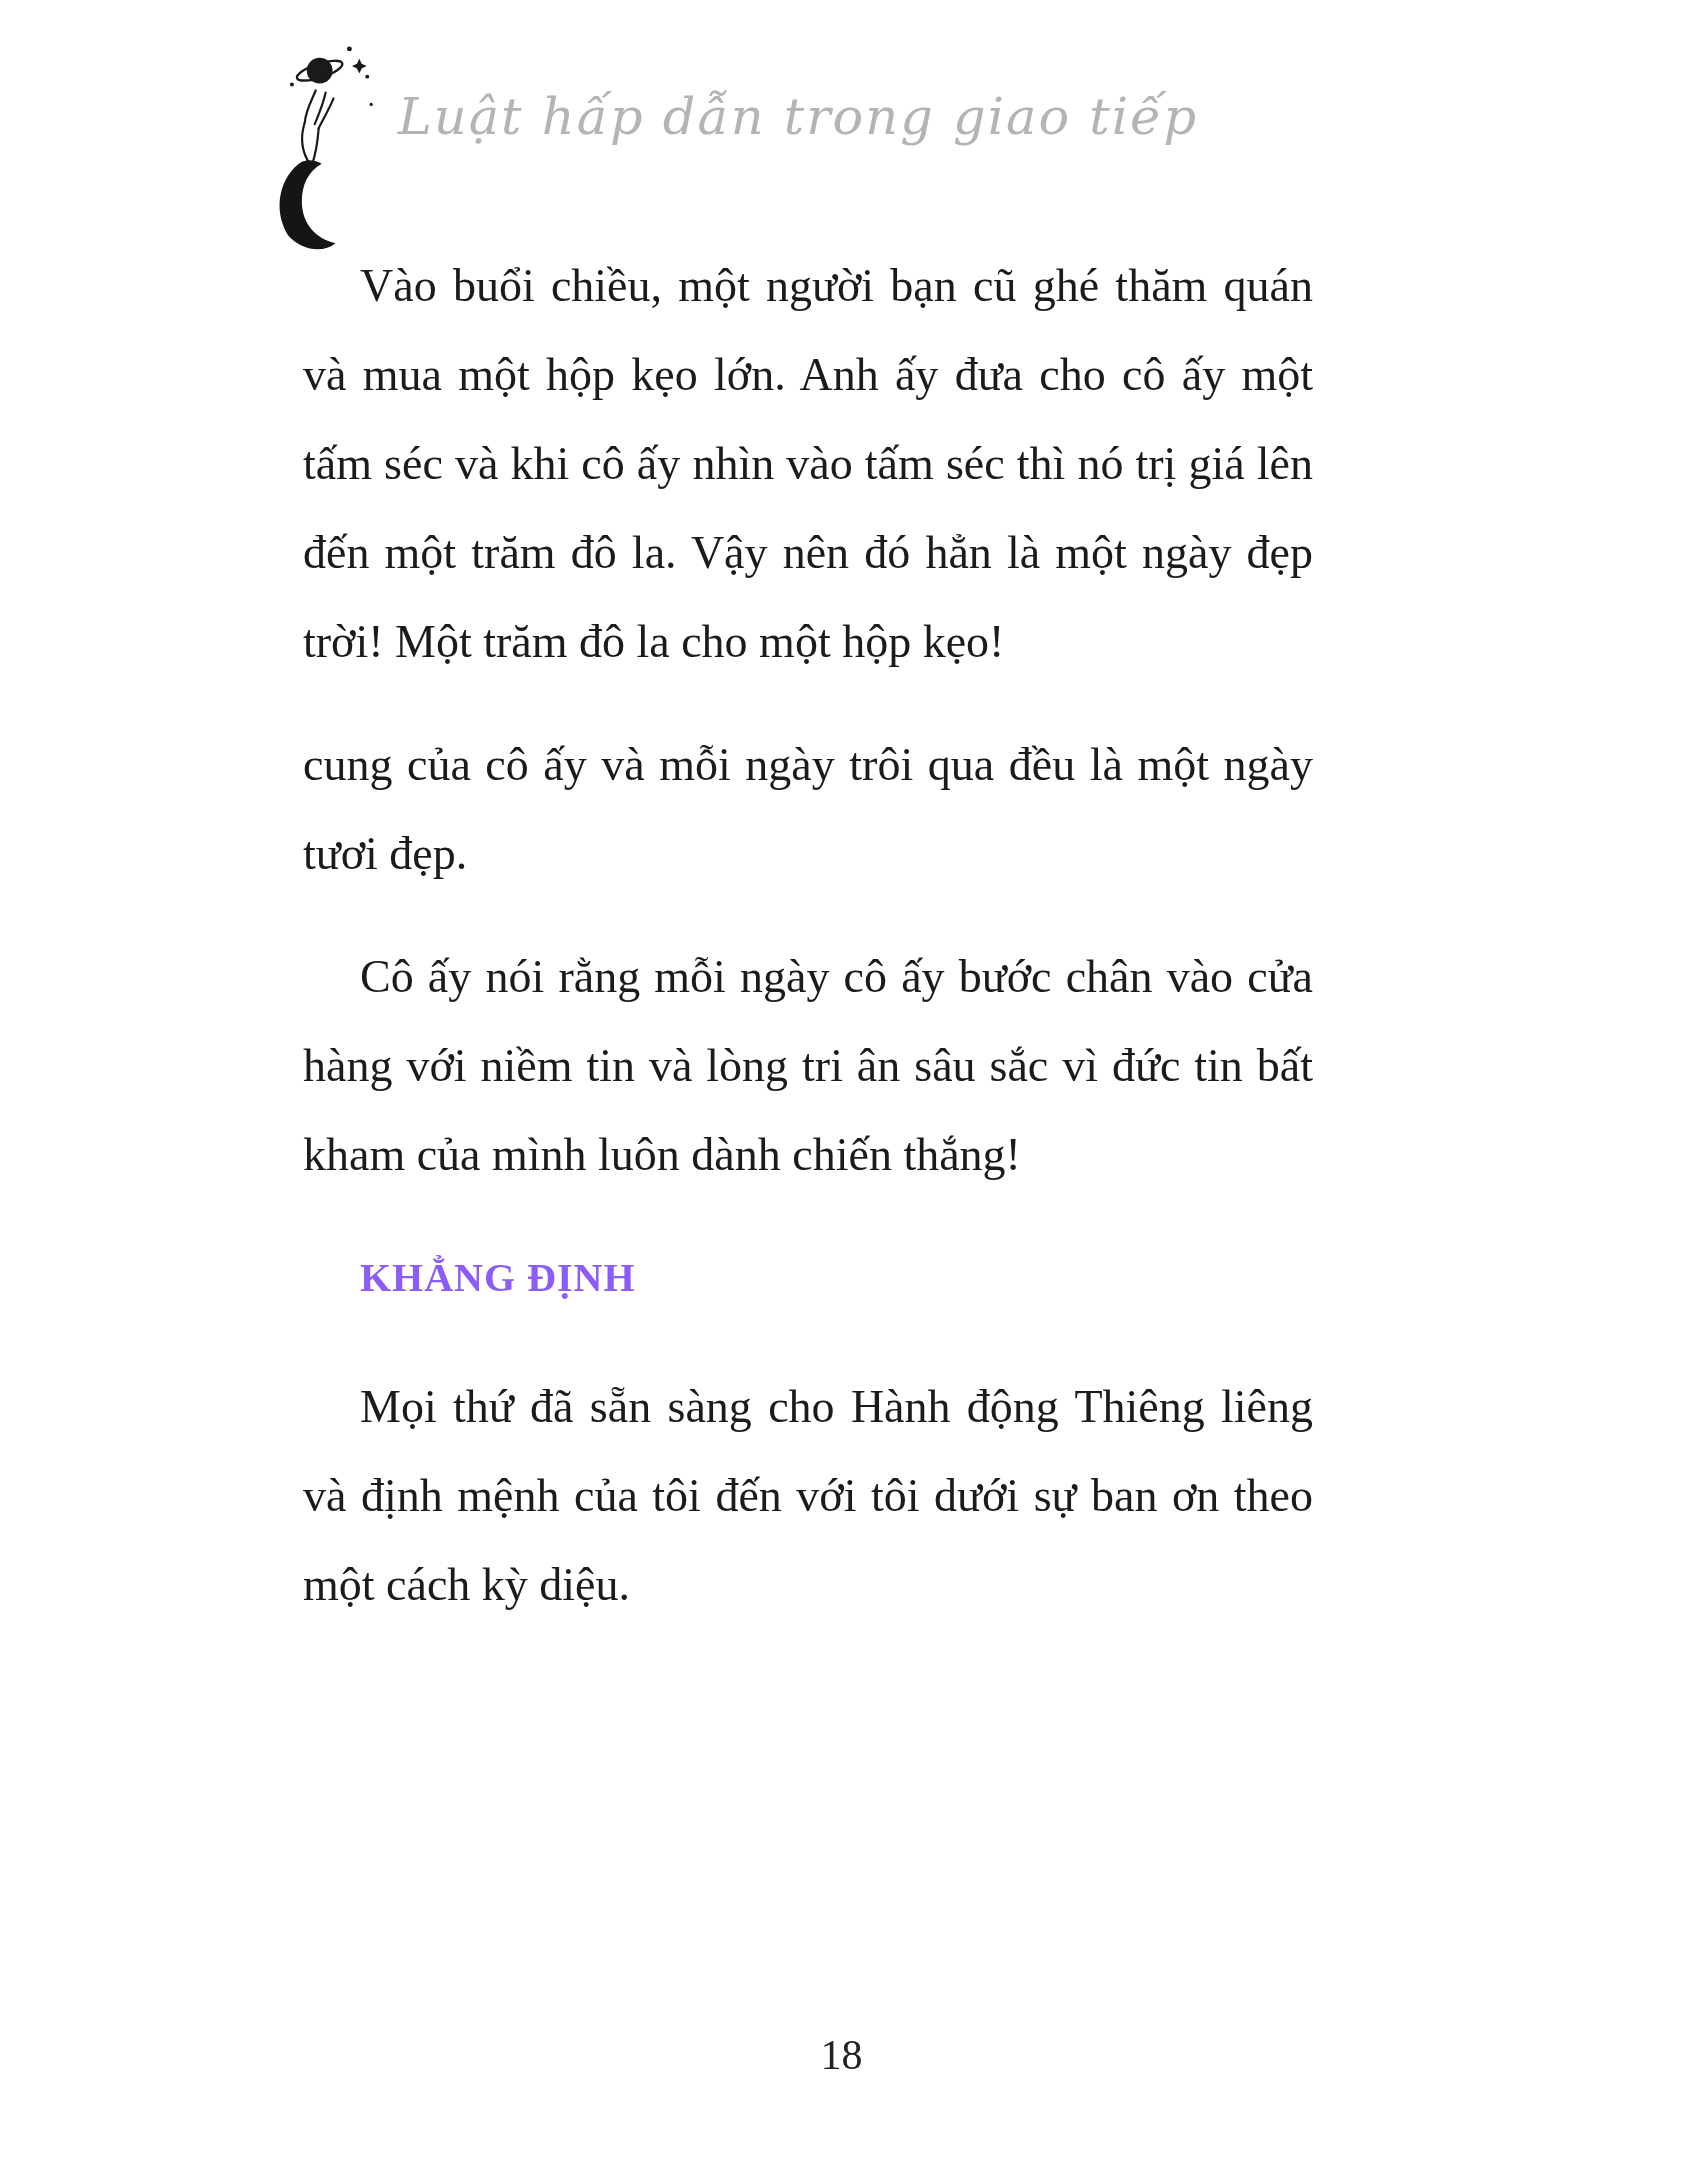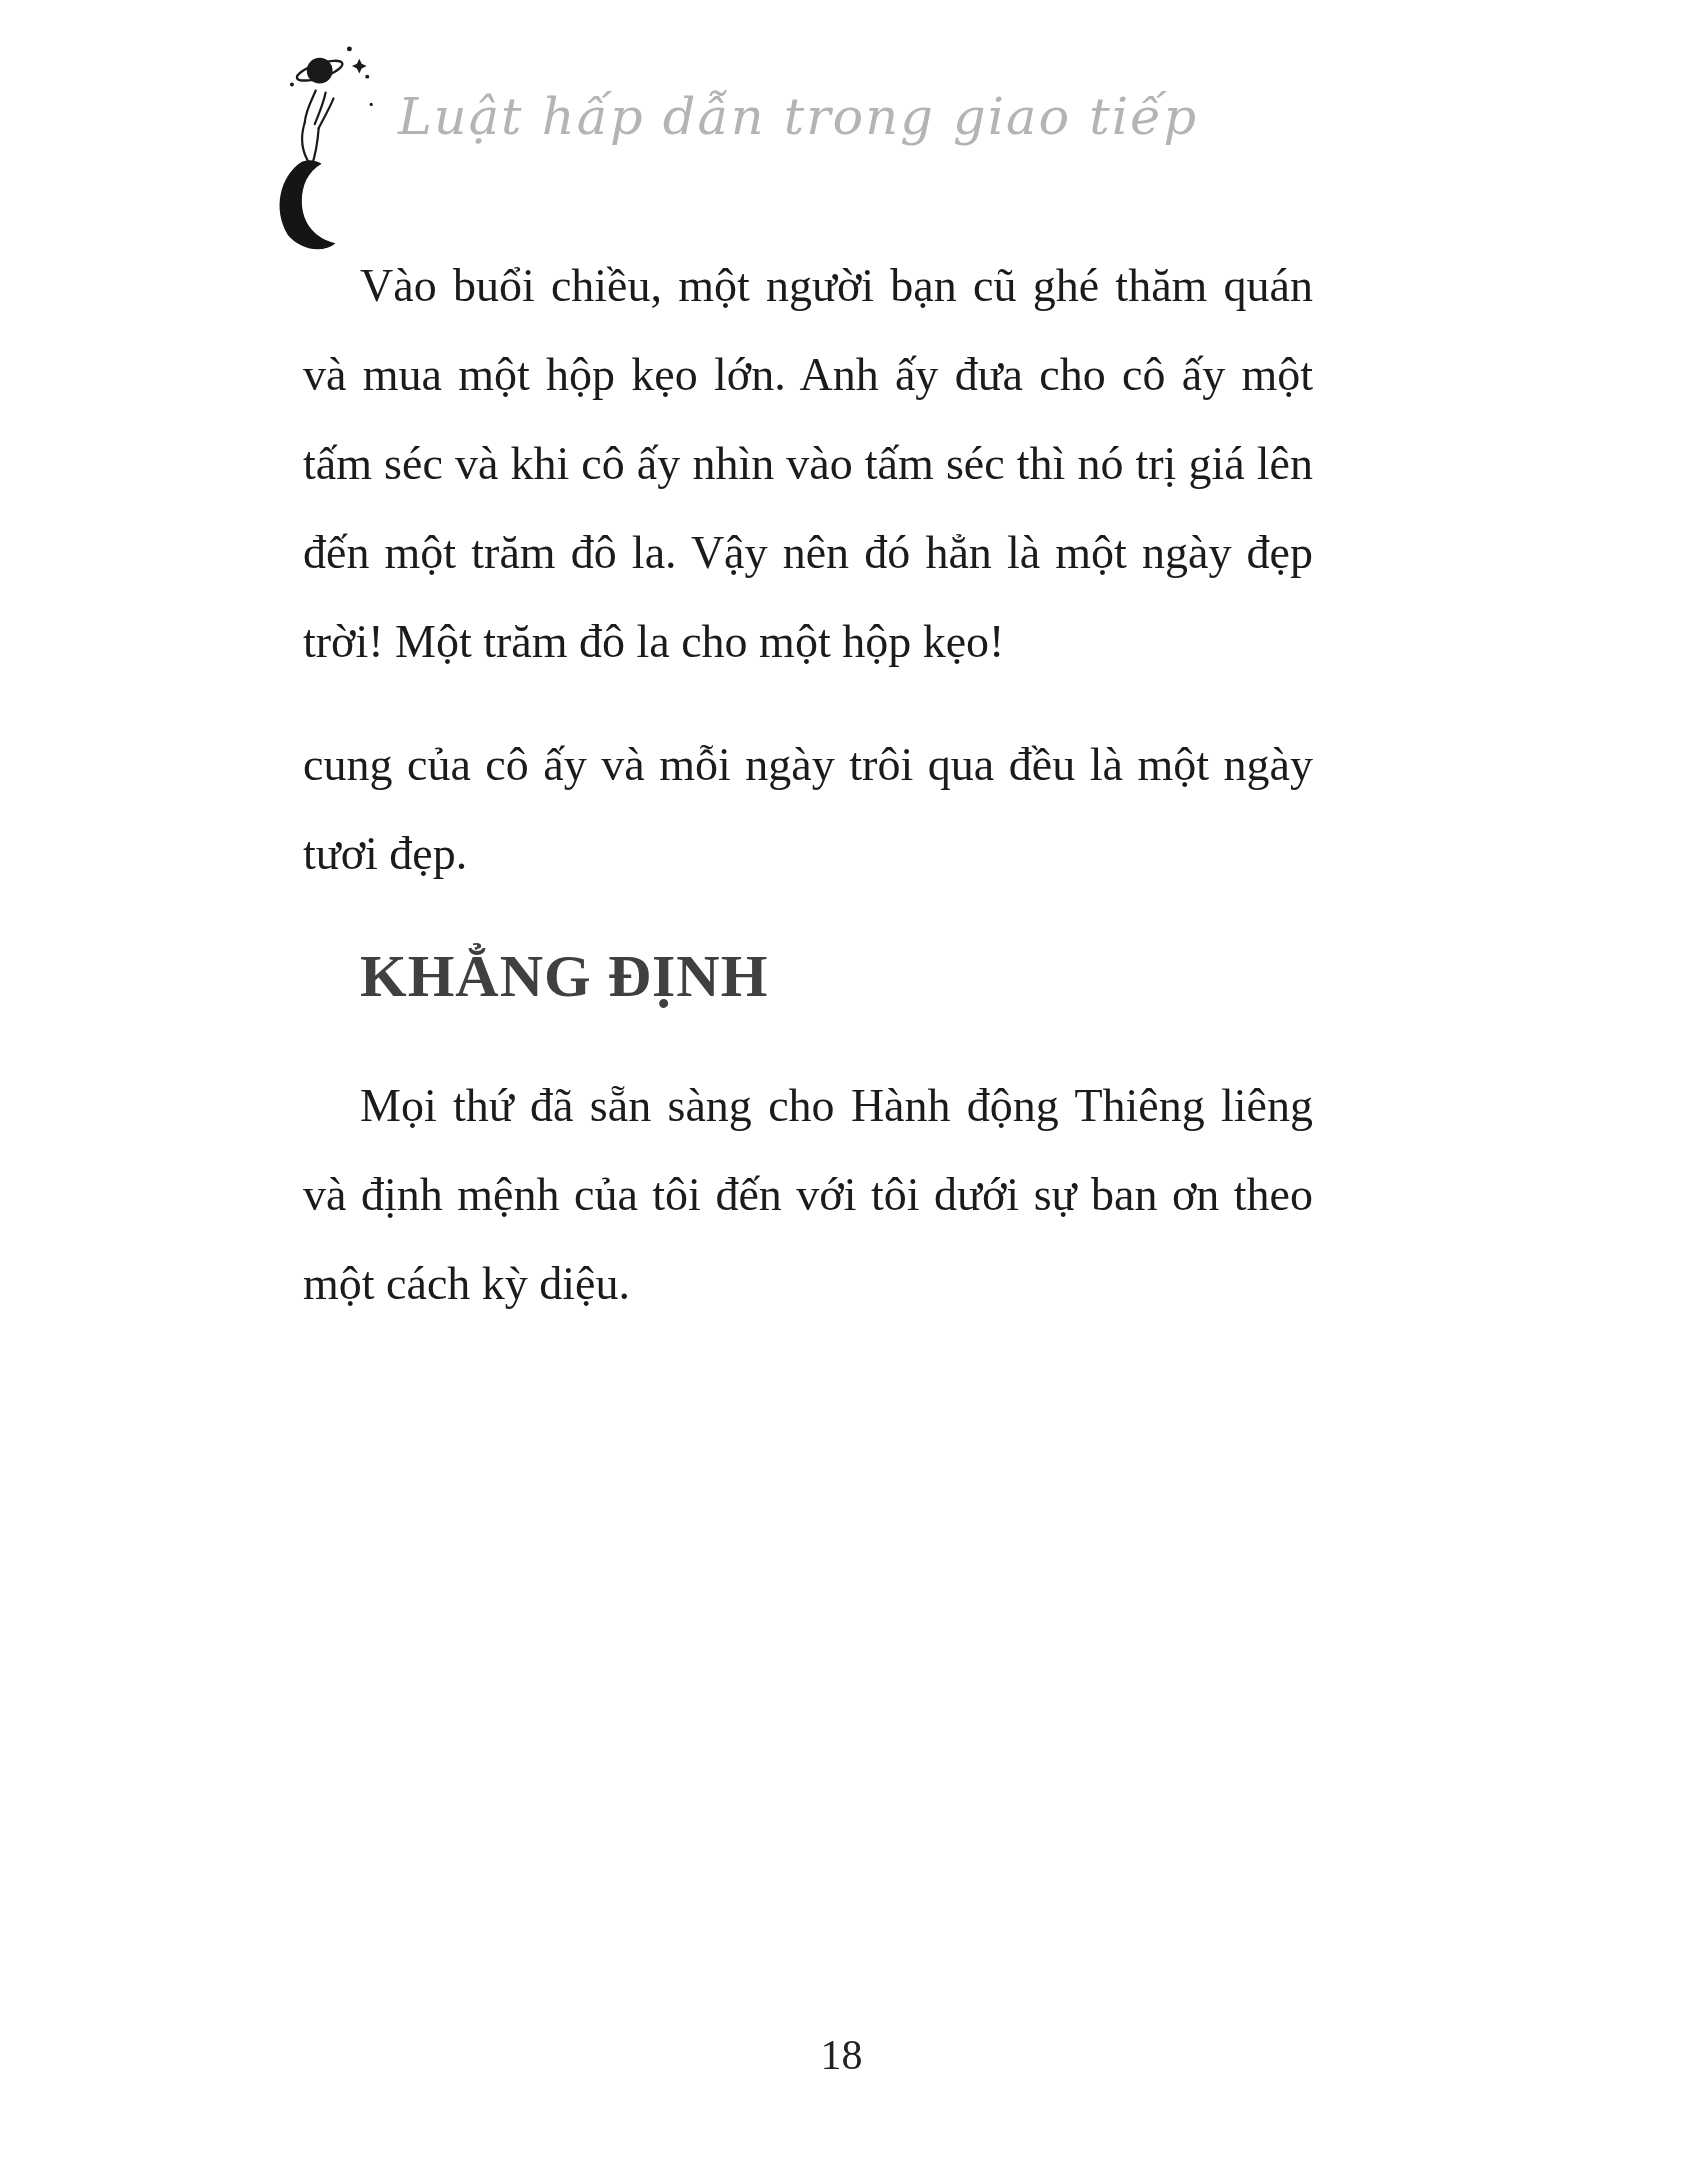--- a/index.html
+++ b/index.html
@@ -53,24 +53,24 @@
     text-align: justify;
   }
   .para {
     margin: 0 0 34px 0;
   }
   .para.indent {
     text-indent: 57px;
   }
   .section-heading {
     margin: 22px 0 40px 57px;
-    font-size: 60px;
+    font-size: 40px;
     font-weight: bold;
     letter-spacing: 1px;
-    color: #404040;
+    color: #8b5cf6;
   }
 
   
   .page-number {
     position: absolute;
     bottom: 99px;
     left: 0;
     width: 100%;
     text-align: center;
     font-size: 42px;
@@ -109,20 +109,21 @@
       <path d="M30 128 C 8 142, 0 176, 16 202 C 30 218, 52 220, 64 210
                C 44 206, 30 190, 30 168 C 30 152, 36 138, 50 130
                C 44 126, 36 125, 30 128 Z" fill="#151515"></path>
     </svg>
     <div class="script-title">Luật hấp dẫn trong giao tiếp</div>
   </div>
 
   <div class="text-block">
     <p class="para indent">Vào buổi chiều, một người bạn cũ ghé thăm quán và mua một hộp kẹo lớn. Anh ấy đưa cho cô ấy một tấm séc và khi cô ấy nhìn vào tấm séc thì nó trị giá lên đến một trăm đô la. Vậy nên đó hẳn là một ngày đẹp trời! Một trăm đô la cho một hộp kẹo!</p>
     <p class="para">cung của cô ấy và mỗi ngày trôi qua đều là một ngày tươi đẹp.</p>
+    <p class="para indent">Cô ấy nói rằng mỗi ngày cô ấy bước chân vào cửa hàng với niềm tin và lòng tri ân sâu sắc vì đức tin bất kham của mình luôn dành chiến thắng!</p>
 
     <h2 class="section-heading">KHẲNG ĐỊNH</h2>
 
     <p class="para indent">Mọi thứ đã sẵn sàng cho Hành động Thiêng liêng và định mệnh của tôi đến với tôi dưới sự ban ơn theo một cách kỳ diệu.</p>
   </div>
 
   <div class="page-number">18</div>
 
 </div>
 

